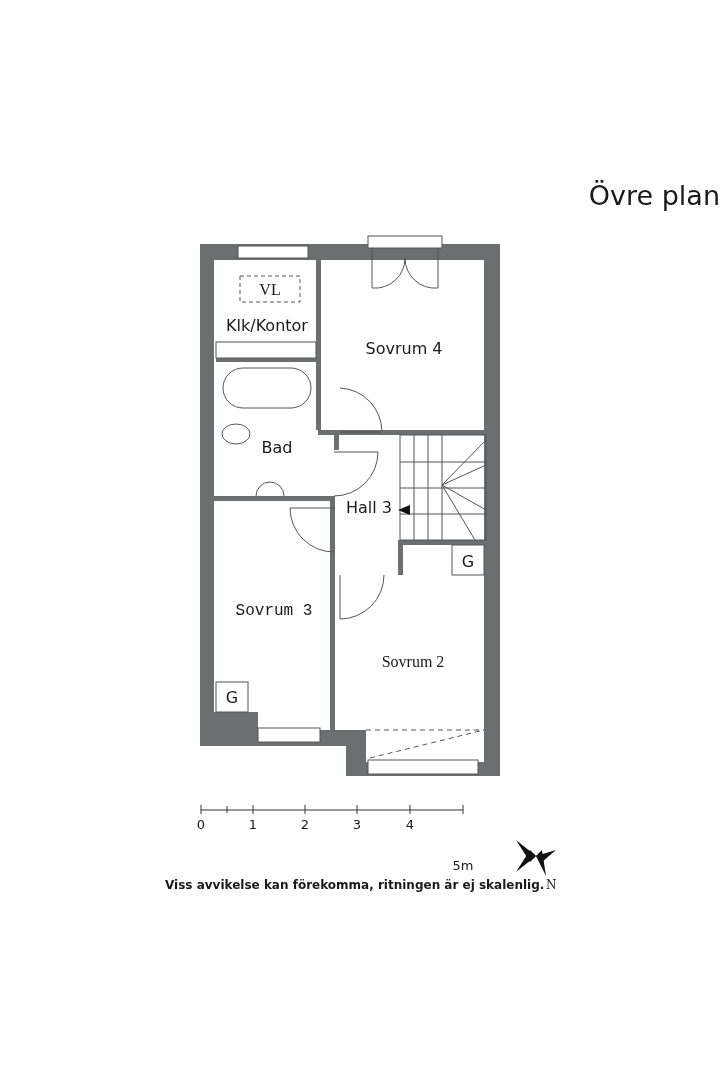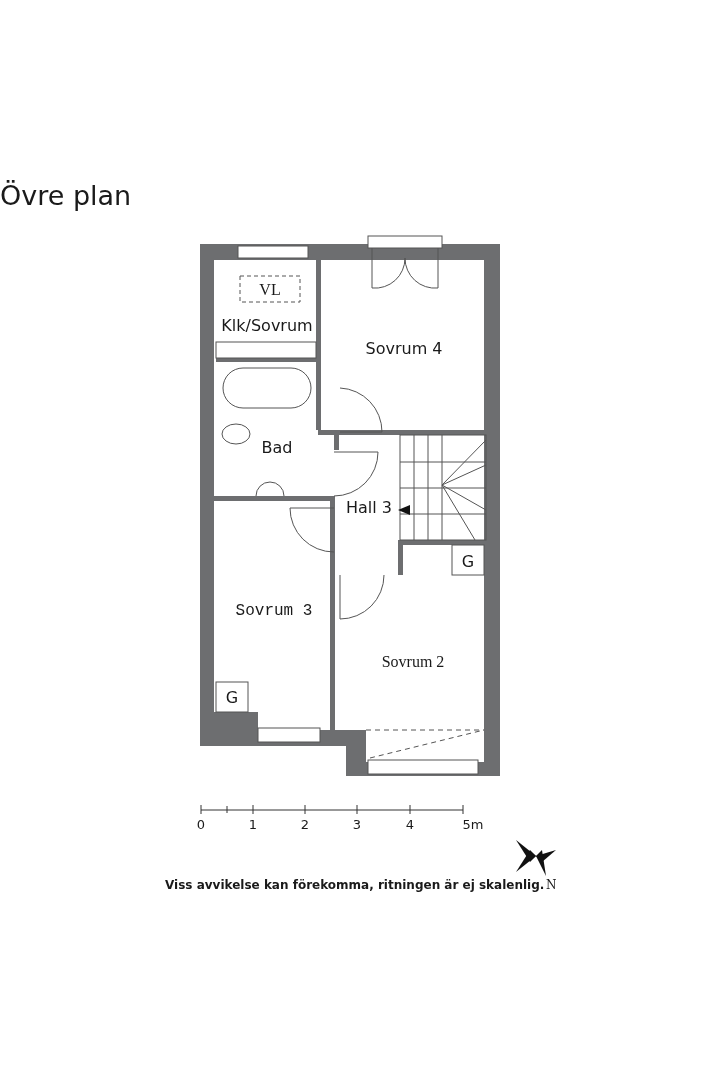--- a/index.html
+++ b/index.html
@@ -1,17 +1,17 @@
 <!DOCTYPE html>
 <html><head>
 <meta charset="utf-8">
 <style>
   html,body{margin:0;padding:0;background:#fff;}
   body{width:720px;height:1080px;position:relative;overflow:hidden;font-family:"DejaVu Sans","Liberation Sans",sans-serif;color:#1a1a1a;}
-  .title{position:absolute;left:0;width:720px;top:180px;text-align:left;font-size:27px;}
+  .title{position:absolute;left:0;width:720px;top:180px;text-align:right;font-size:27px;}
   svg{position:absolute;left:0;top:0;}
   .lbl{position:absolute;font-size:16px;white-space:nowrap;transform:translate(-50%,-50%);}
   .scale-num{position:absolute;font-size:13px;transform:translateX(-50%);top:817px;}
   .disclaimer{position:absolute;left:165px;top:878px;font-size:12px;font-weight:bold;}
   .north{position:absolute;left:546px;top:878px;font-family:"DejaVu Serif",serif;font-size:12px;}
 </style>
 </head>
 <body>
 
 <div class="title">Övre plan</div>
@@ -90,30 +90,30 @@
 
   <g fill="#111">
     <polygon points="516,840 536,856 530,862"></polygon>
     <polygon points="556,850 536,856 542,862"></polygon>
     <polygon points="516,872 536,856 530,850"></polygon>
     <polygon points="546,876 536,856 542,850"></polygon>
   </g>
 </svg>
 
 <div class="lbl" style="left:270px;top:290px;font-family:Liberation Serif, serif;">VL</div>
-<div class="lbl" style="left:267px;top:325px;">Klk/Sovrum</div>
+<div class="lbl" style="left:267px;top:325px;">Klk/Kontor</div>
 <div class="lbl" style="left:404px;top:348px;">Sovrum 4</div>
 <div class="lbl" style="left:277px;top:447px;">Bad</div>
 <div class="lbl" style="left:369px;top:507px;">Hall 3</div>
 <div class="lbl" style="left:274px;top:611px;font-family:Liberation Mono, monospace;">Sovrum 3</div>
 <div class="lbl" style="left:413px;top:662px;font-family:Liberation Serif, serif;">Sovrum 2</div>
 <div class="lbl" style="left:232px;top:697px;">G</div>
 <div class="lbl" style="left:468px;top:561px;">G</div>
 
 <div class="scale-num" style="left:201px;">0</div>
 <div class="scale-num" style="left:253px;">1</div>
 <div class="scale-num" style="left:305px;">2</div>
 <div class="scale-num" style="left:357px;">3</div>
 <div class="scale-num" style="left:410px;">4</div>
-<div class="scale-num" style="left:473px;">5m</div>
+<div class="scale-num" style="left:463px;margin-top:41px;">5m</div>
 
 <div class="disclaimer">Viss avvikelse kan förekomma, ritningen är ej skalenlig.</div>
 <div class="north">N</div>
 
 </body></html>

